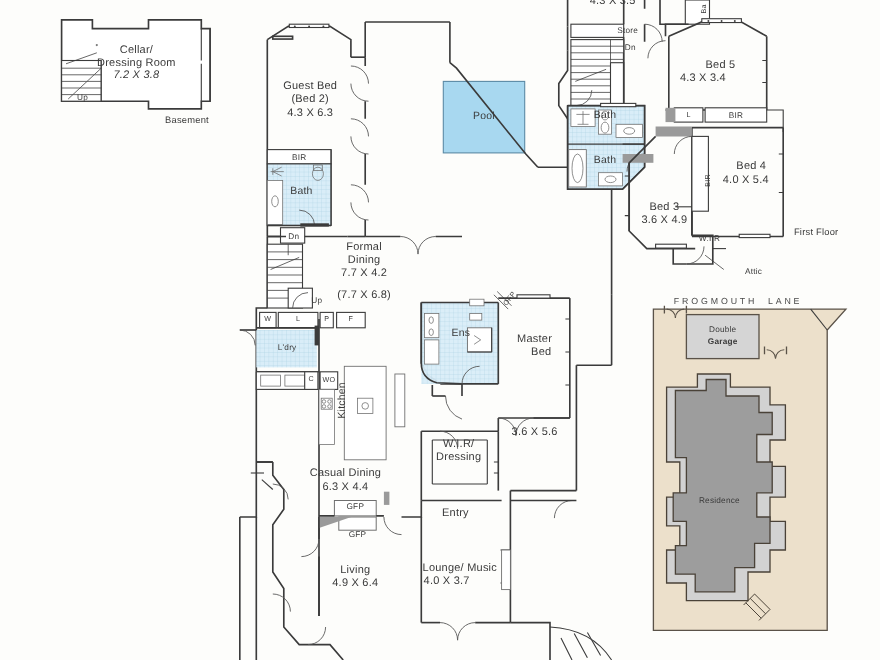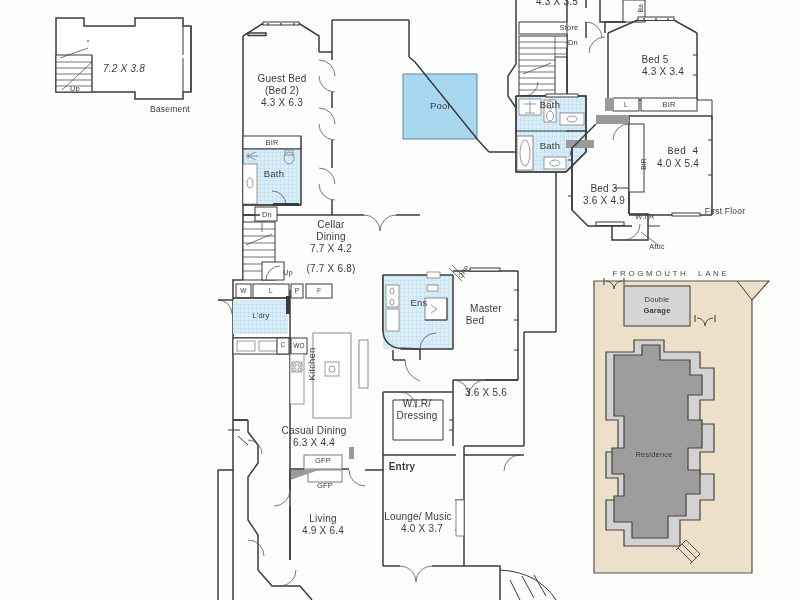--- a/index.html
+++ b/index.html
@@ -380,86 +380,88 @@
       L606 478 L606 452 L618 452 L618 420 L606 420 Z" fill="#d2d2d2" stroke="#4a4238" stroke-width="1.2"></path>
     <path d="M614 355 L642 355 L642 345 L660 345 L660 360 L690 360 L690 375 L702 375 L702 395
       L688 395 L688 420 L702 420 L702 448 L688 448 L688 470 L700 470 L700 494 L686 494
       L686 516 L668 516 L668 538 L632 538 L632 522 L614 522 L614 496 L624 496 L624 474
       L612 474 L612 448 L624 448 L624 416 L614 416 Z" fill="#9d9d9d" stroke="#4a4238" stroke-width="1.2"></path>
 
     <path stroke="#4a4238" stroke-width="0.9" fill="none" d="M686 540 L700 554 M682 544 L696 558 M678 548 L692 562 M686 540 L676 550 M700 554 L690 564"></path>
   </g>
 </svg>
 
+<div class="lbl big" style="left:78px;top:40px;width:92px;"><span>Cellar/
+Dressing Room</span></div>
 <div class="lbl big" style="left:78px;top:63px;width:92px;font-style:italic;">7.2 X 3.8</div>
 <div class="lbl small" style="left:70px;top:84px;width:24px;text-align:left;">Up</div>
 <div class="lbl section" style="left:130px;top:104px;width:80px;">Basement</div>
 
 <div class="lbl" style="left:410px;top:100px;width:60px;">Pool</div>
 
 <div class="lbl big" style="left:240px;top:73px;width:84px;">Guest Bed</div>
 <div class="lbl big" style="left:240px;top:85px;width:84px;">(Bed 2)</div>
 <div class="lbl big" style="left:240px;top:97px;width:84px;">4.3 X 6.3</div>
 <div class="lbl small" style="left:248px;top:138px;width:48px;">BIR</div>
 <div class="lbl" style="left:252px;top:168px;width:44px;">Bath</div>
 <div class="lbl small" style="left:257px;top:210px;width:20px;">Dn</div>
 
-<div class="lbl big" style="left:296px;top:219px;width:70px;">Cellar</div>
+<div class="lbl big" style="left:296px;top:219px;width:70px;">Formal</div>
 <div class="lbl big" style="left:296px;top:231px;width:70px;">Dining</div>
 <div class="lbl big" style="left:296px;top:243px;width:70px;">7.7 X 4.2</div>
 <div class="lbl big" style="left:293px;top:263px;width:76px;">(7.7 X 6.8)</div>
 <div class="lbl small" style="left:283px;top:268px;width:18px;text-align:left;">Up</div>
 
 <div class="lbl tiny" style="left:236px;top:287px;width:15px;">W</div>
 <div class="lbl tiny" style="left:253px;top:287px;width:36px;">L</div>
 <div class="lbl tiny" style="left:291px;top:287px;width:12px;">P</div>
 <div class="lbl tiny" style="left:306px;top:287px;width:26px;">F</div>
 <div class="lbl small" style="left:238px;top:311px;width:46px;">L'dry</div>
 <div class="lbl tiny" style="left:277px;top:341px;width:12px;">C</div>
 <div class="lbl tiny" style="left:291px;top:342px;width:16px;">WO</div>
 
 <div class="lbl vert" style="left:306px;top:392px;width:56px;">Kitchen</div>
 
 <div class="lbl" style="left:403px;top:297px;width:32px;">Ens</div>
 <div class="lbl tiny rot45" style="left:450px;top:268px;width:28px;">OFP</div>
 <div class="lbl big" style="left:455px;top:303px;width:62px;">Master</div>
-<div class="lbl big" style="left:438px;top:315px;width:74px;">Bed</div>
+<div class="lbl big" style="left:455px;top:315px;width:74px;">Bed</div>
 <div class="lbl big" style="left:455px;top:343px;width:62px;margin-top:44px;">3.6 X 5.6</div>
 
 <div class="lbl big" style="left:388px;top:398px;width:58px;">W.I.R/</div>
 <div class="lbl big" style="left:388px;top:410px;width:58px;">Dressing</div>
 
 <div class="lbl big" style="left:262px;top:425px;width:104px;">Casual Dining</div>
 <div class="lbl big" style="left:262px;top:437px;width:104px;">6.3 X 4.4</div>
 <div class="lbl small" style="left:306px;top:456px;width:34px;">GFP</div>
 <div class="lbl small" style="left:308px;top:481px;width:34px;">GFP</div>
-<div class="lbl big" style="left:373px;top:461px;width:58px;font-weight:bold;">Entry</div>
+<div class="lbl big" style="left:385px;top:461px;width:58px;">Entry</div>
 
 <div class="lbl big" style="left:292px;top:513px;width:62px;">Living</div>
 <div class="lbl big" style="left:292px;top:525px;width:62px;">4.9 X 6.4</div>
 <div class="lbl big" style="left:372px;top:511px;width:92px;">Lounge/ Music</div>
-<div class="lbl big" style="left:376px;top:523px;width:92px;">4.0 X 3.7</div>
+<div class="lbl big" style="left:360px;top:523px;width:92px;">4.0 X 3.7</div>
 
 <div class="lbl big" style="left:522px;top:-4px;width:70px;">4.3 X 3.5</div>
-<div class="lbl small" style="left:539px;top:23px;width:60px;">Store</div>
+<div class="lbl small" style="left:520px;top:23px;width:60px;text-align:right;">Store</div>
 <div class="lbl small" style="left:568px;top:38px;width:20px;text-align:left;">Dn</div>
 <div class="lbl tiny vert" style="left:637px;top:18px;width:20px;">Ba</div>
 <div class="lbl" style="left:530px;top:99px;width:40px;">Bath</div>
 <div class="lbl" style="left:528px;top:140px;width:44px;">Bath</div>
 <div class="lbl big" style="left:622px;top:54px;width:66px;">Bed 5</div>
-<div class="lbl big" style="left:630px;top:66px;width:66px;">4.3 X 3.4</div>
+<div class="lbl big" style="left:606px;top:66px;width:66px;">4.3 X 3.4</div>
 <div class="lbl tiny" style="left:613px;top:101px;width:26px;">L</div>
 <div class="lbl small" style="left:641px;top:100px;width:56px;">BIR</div>
-<div class="lbl big" style="left:646px;top:146px;width:74px;font-family:Liberation Mono, monospace;">Bed 4</div>
+<div class="lbl big" style="left:646px;top:146px;width:74px;">Bed 4</div>
 <div class="lbl big" style="left:646px;top:158px;width:64px;">4.0 X 5.4</div>
 <div class="lbl tiny vert" style="left:640px;top:180px;width:32px;">BIR</div>
 <div class="lbl big" style="left:574px;top:183px;width:60px;">Bed 3</div>
 <div class="lbl big" style="left:574px;top:195px;width:60px;">3.6 X 4.9</div>
 <div class="lbl small" style="left:628px;top:212px;width:34px;">W.I.R</div>
-<div class="lbl small" style="left:640px;top:242px;width:34px;text-align:center;">Attic</div>
-<div class="lbl section" style="left:690px;top:206px;width:70px;">First Floor</div>
+<div class="lbl small" style="left:668px;top:242px;width:34px;text-align:center;">Attic</div>
+<div class="lbl section" style="left:707px;top:206px;width:70px;">First Floor</div>
 
 <div class="lbl street" style="left:596px;top:268px;width:150px;">FROGMOUTH  LANE</div>
 <div class="lbl small" style="left:628px;top:295px;width:58px;">Double</div>
 <div class="lbl small" style="left:628px;top:306px;width:58px;font-weight:bold;">Garage</div>
 <div class="lbl small" style="left:622px;top:450px;width:64px;">Residence</div>
 
 </div>
 
 </body></html>

